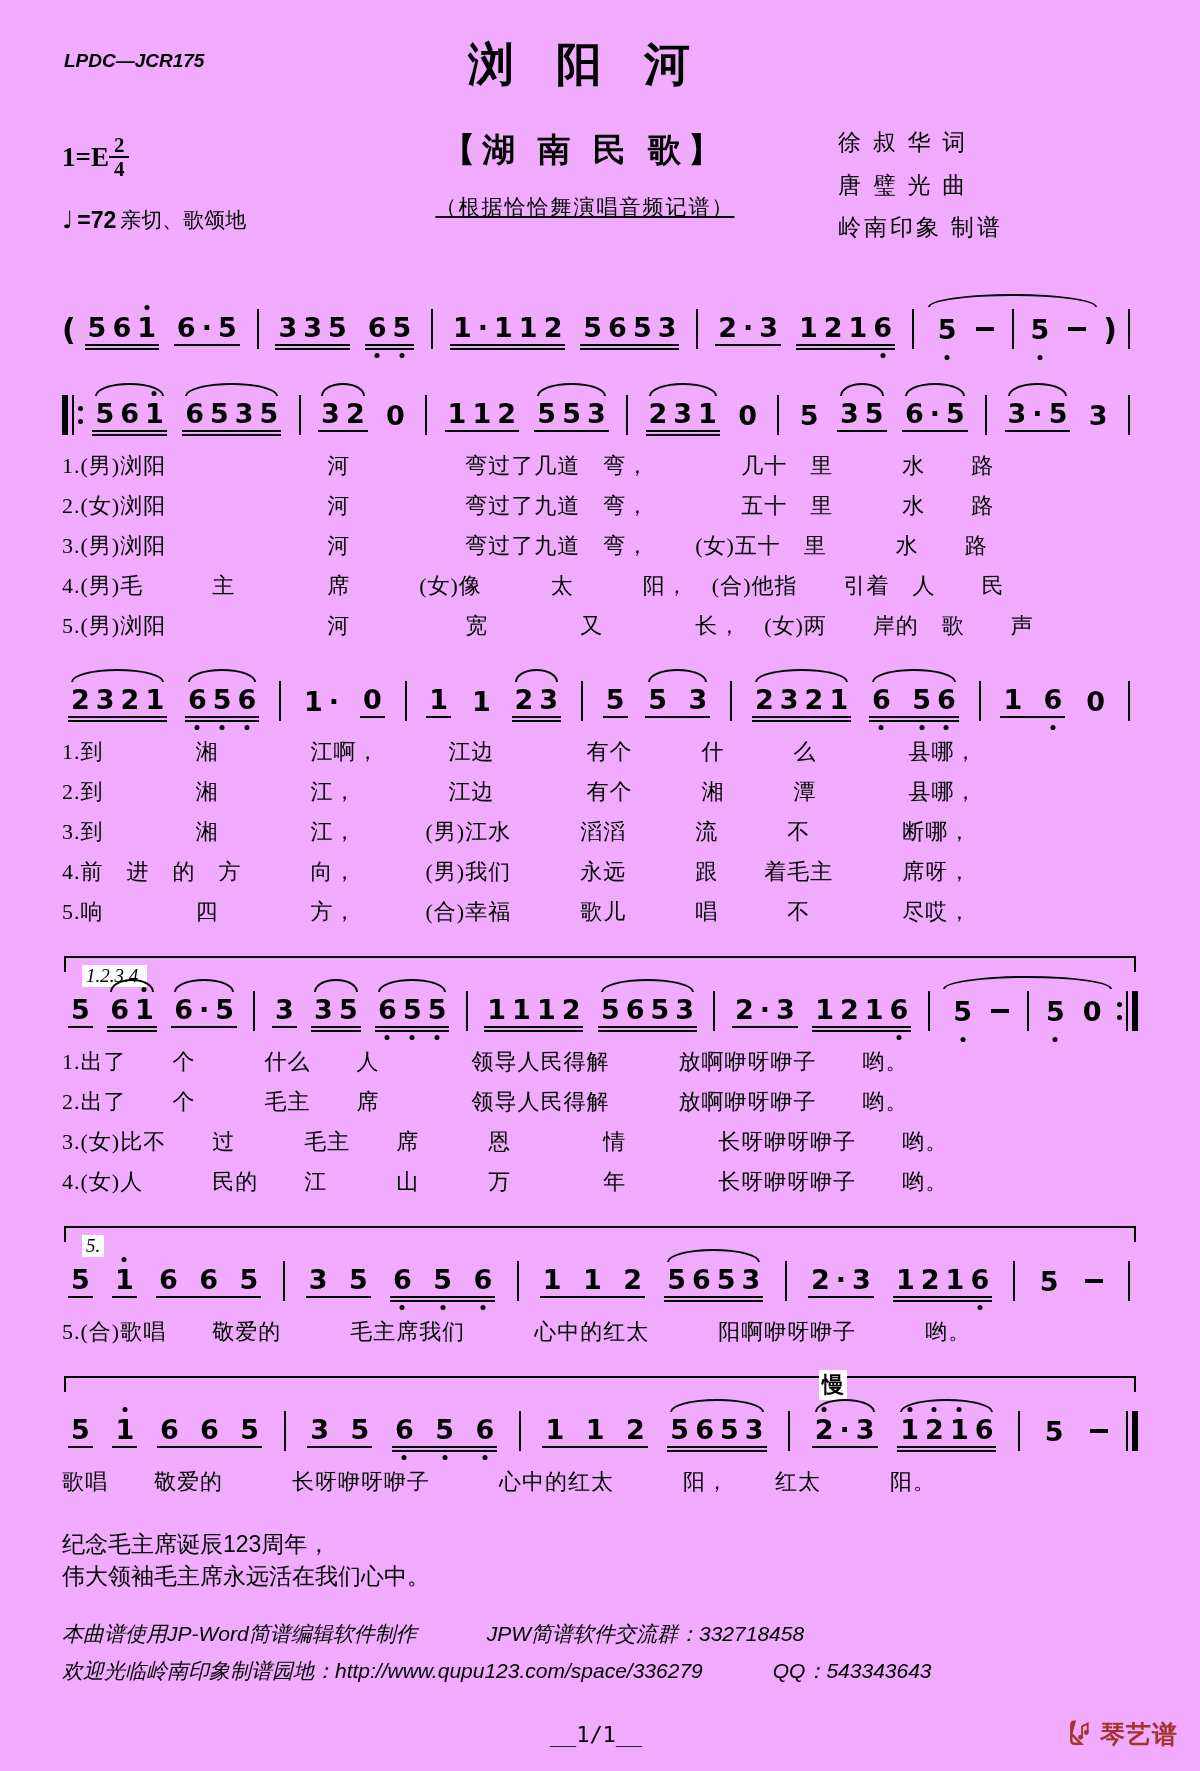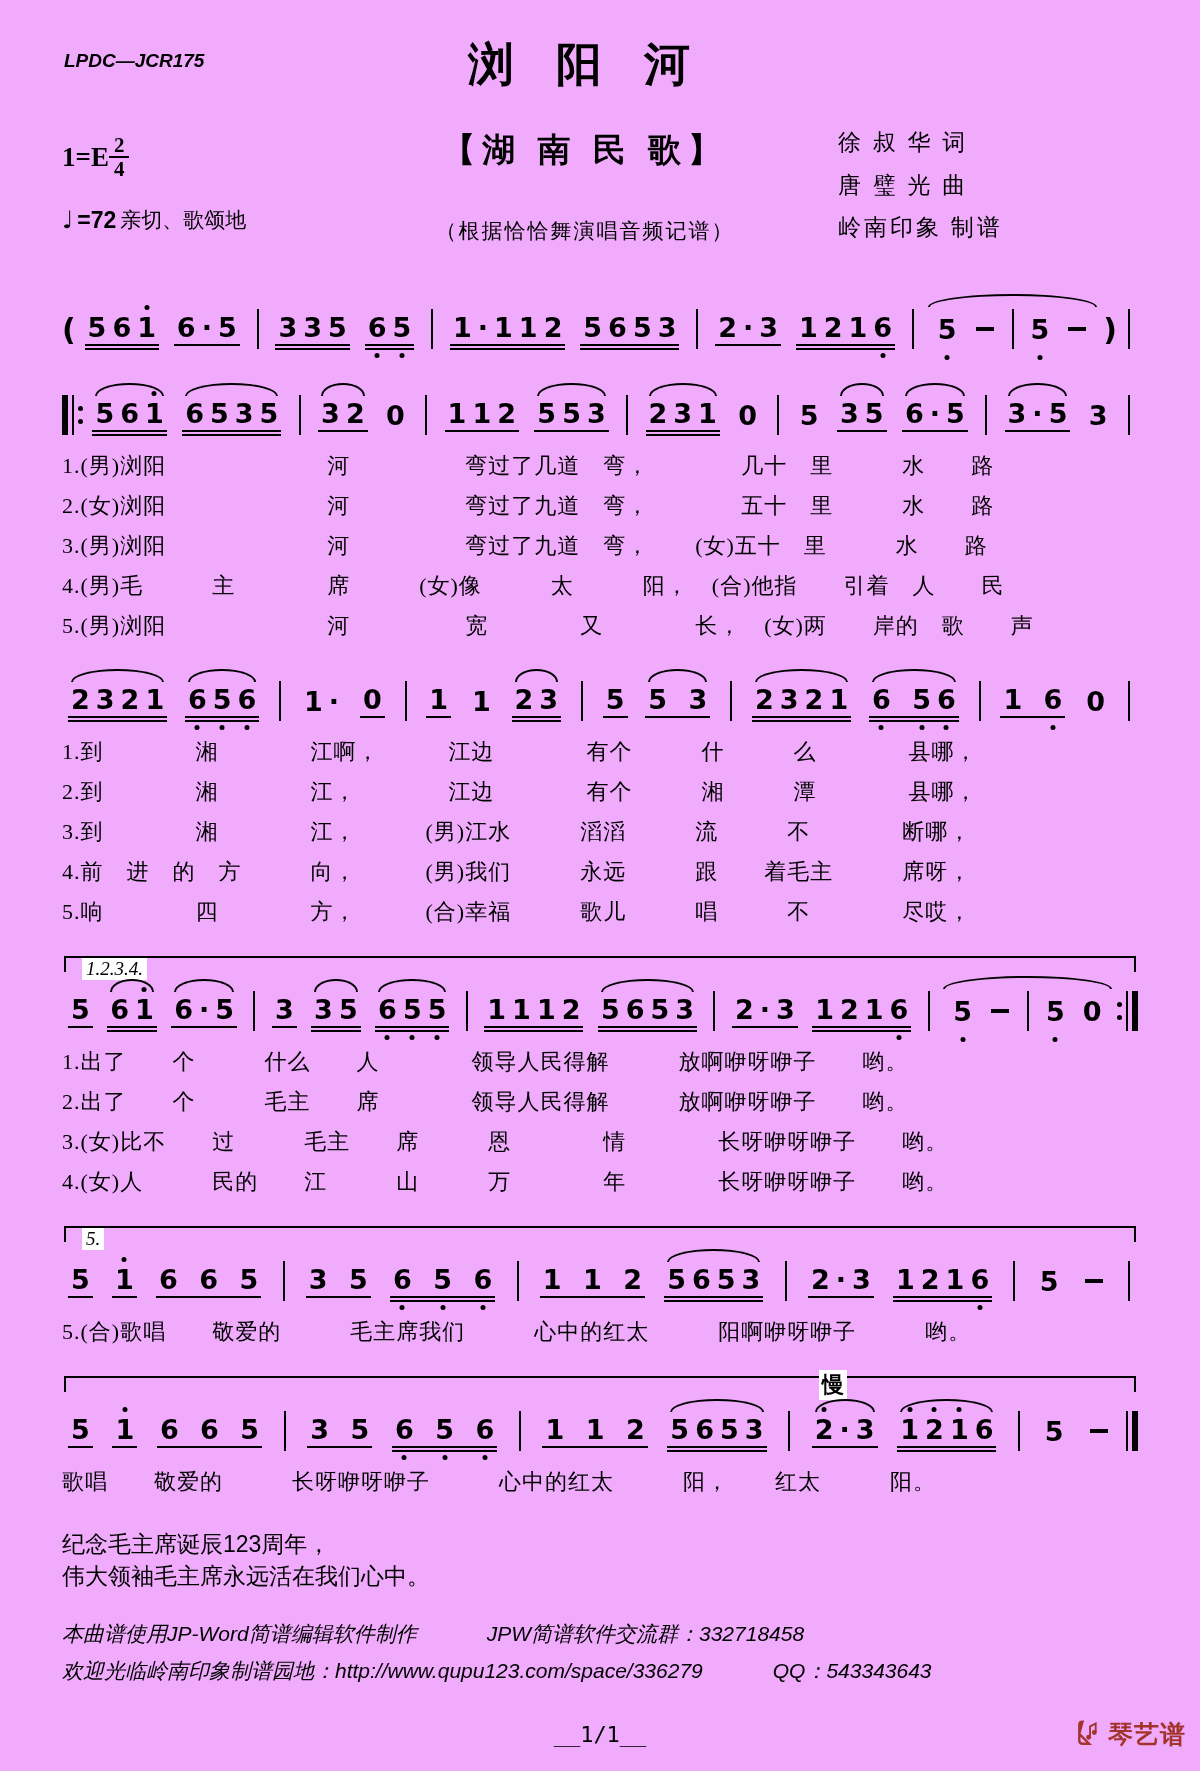--- a/index.html
+++ b/index.html
@@ -15,21 +15,21 @@
   .header-mid{display:flex;justify-content:space-between;margin-top:4px;height:158px;}
   .hm-left{width:270px;padding-top:18px;}
   .keytime{font-size:27px;font-weight:bold;display:flex;align-items:center;}
   .frac{display:inline-flex;flex-direction:column;text-align:center;font-size:21px;line-height:1.05;}
   .frac .num{border-bottom:2.5px solid #000;padding:0 5px;}
   .tempo{margin-top:26px;font-size:21px;display:flex;align-items:center;gap:4px;}
   .tempo .sym{font-family:"DejaVu Sans",sans-serif;font-size:24px;font-weight:bold;}
   .tempo .val{font-weight:bold;font-family:"Liberation Sans",sans-serif;font-size:23px;}
   .hm-center{flex:1;text-align:center;padding-top:12px;}
   .subtitle{font-size:33px;font-weight:bold;letter-spacing:7px;}
-  .subnote{font-size:21px;margin-top:44px;letter-spacing:2px;}
+  .subnote{font-size:21px;margin-top:20px;letter-spacing:2px;text-decoration:underline;}
   .hm-right{width:300px;padding-top:6px;font-size:23px;line-height:1.85;letter-spacing:3px;}
 
   
   .system{margin-top:24px;}
   .notes-row{display:flex;justify-content:space-between;align-items:center;height:62px;
              font-family:"DejaVu Sans",sans-serif;font-weight:bold;font-size:27px;}
   .grp{position:relative;display:inline-flex;margin:0 6px;}
   .ch{position:relative;padding:0 3px;white-space:pre;}
   .grp.u1,.grp.u2{border-bottom:2.5px solid #000;padding-bottom:1px;}
   .grp.u2::after{content:'';position:absolute;left:0;right:0;bottom:-6px;height:2.5px;background:#000;}
@@ -44,30 +44,30 @@
   .paren{font-size:30px;font-weight:bold;}
   .tiewrap{display:inline-flex;align-items:center;position:relative;padding:0 4px;}
   .rep{display:inline-flex;align-items:center;gap:4px;}
   .rep i,.repdots{display:inline-block;}
   .b-thick{width:6px;height:40px;background:#000;}
   .b-thin{width:2px;height:40px;background:#000;}
   .repdots{display:inline-flex;flex-direction:column;gap:8px;}
   .rd{width:5px;height:5px;border-radius:50%;background:#000;}
   .volta{position:relative;height:14px;border-top:2.5px solid #000;border-left:2.5px solid #000;
          border-right:2.5px solid #000;margin:10px 2px 8px;}
-  .volta-label{position:absolute;left:16px;top:0px;font-style:italic;font-size:19px;
+  .volta-label{position:absolute;left:16px;top:7px;font-style:italic;font-size:19px;
                font-family:"Liberation Serif",serif;background:#fff;padding:0 4px;}
   .volta-mark{position:absolute;left:70.5%;top:-8px;font-size:22px;font-weight:bold;background:#fff;padding:0 3px;}
   .lyric-row{font-size:22px;line-height:40px;white-space:pre;letter-spacing:1px;}
 
   
   .dedication{font-family:"Liberation Sans",sans-serif;font-size:23px;line-height:1.4;margin-top:26px;}
   .softnotes{font-style:italic;font-family:"Liberation Sans",sans-serif;font-size:21px;margin-top:24px;line-height:1.75;}
   .softnotes .row{display:flex;gap:70px;}
-  .bottom-bar{position:absolute;left:0;right:0;bottom:16px;height:40px;margin-top:40px;}
+  .bottom-bar{position:absolute;left:0;right:8px;bottom:16px;height:40px;margin-top:40px;}
   .pagenum{position:absolute;left:0;right:0;text-align:center;font-size:22px;bottom:8px;
            font-family:"DejaVu Sans Mono",monospace;}
   .logo{position:absolute;right:14px;bottom:4px;display:flex;align-items:flex-start;gap:2px;
         font-weight:bold;font-size:25px;letter-spacing:1px;}
 </style>
 </head>
 <body>
 
 <div class="page">
   <div class="content">

